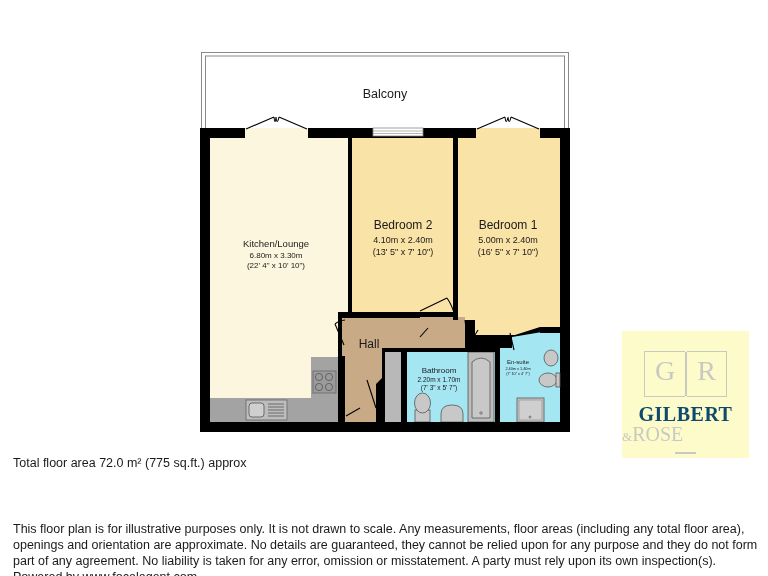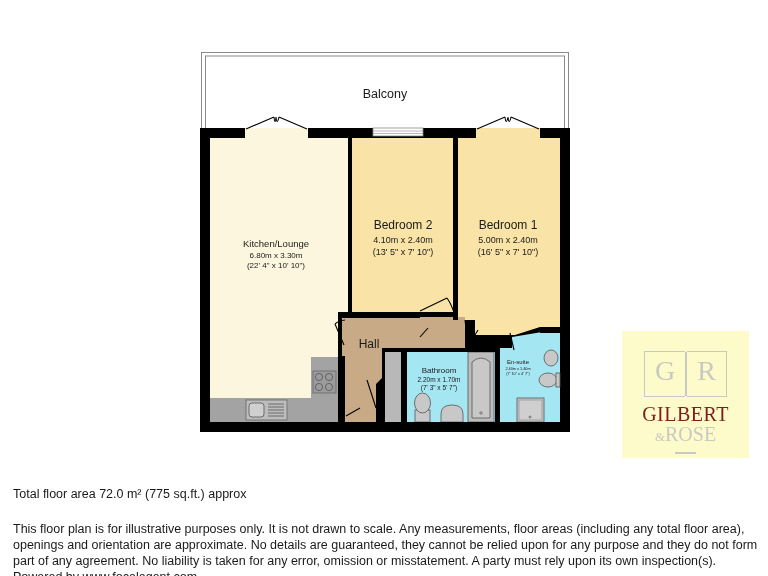--- a/index.html
+++ b/index.html
@@ -4,25 +4,25 @@
   <style>
     html, body { margin: 0; padding: 0; background: #ffffff; }
     body { width: 768px; height: 576px; position: relative; overflow: hidden; font-family: "Liberation Sans", sans-serif; color: #1a1a1a; }
     #plan { position: absolute; left: 0; top: 0; width: 768px; height: 460px; }
     .room-label { font-family: "Liberation Sans", sans-serif; fill: #1a1a1a; text-anchor: middle; }
     #logo { position: absolute; left: 622px; top: 331px; width: 127px; height: 127px; background: #fdfbc9; }
     #logo .box { position: absolute; left: 22px; top: 20px; width: 83px; height: 46px; border: 1.5px solid #c9c9c4; box-sizing: border-box; }
     #logo .box .mid { position: absolute; left: 40px; top: -4px; width: 2px; height: 52px; background: #fdfbc9; }
     #logo .box .bar { position: absolute; left: 40px; top: 0px; width: 1.5px; height: 44px; background: #c9c9c4; }
     #logo .letters { position: absolute; left: 22px; top: 24px; width: 83px; display: flex; justify-content: space-around; font-family: "Liberation Serif", serif; font-size: 28px; color: #c9c9c4; }
-    #logo .name1 { position: absolute; left: 0; top: 72px; width: 127px; text-align: center; font-family: "Liberation Serif", serif; font-size: 20px; color: #7f1d1d; letter-spacing: 0.5px; }
-    #logo .name2 { position: absolute; left: 0; top: 92px; width: 127px; text-align: center; font-family: "Liberation Serif", serif; font-size: 20px; color: #c9c9c4; }
+    #logo .name1 { position: absolute; left: 0; top: 72px; width: 127px; text-align: center; font-family: "Liberation Serif", serif; font-size: 20px; color: #0c4a6e; letter-spacing: 0.5px; font-weight: bold; }
+    #logo .name2 { position: absolute; left: 0; top: 92px; width: 127px; text-align: left; font-family: "Liberation Serif", serif; font-size: 20px; color: #c9c9c4; }
     #logo .name2 .amp { font-size: 13px; }
     #logo .dash { position: absolute; left: 53px; top: 121px; width: 21px; height: 2px; background: #c9c9c4; }
-    #total { position: absolute; left: 13px; top: 487px; font-size: 12.5px; }
+    #total { position: absolute; left: 13px; top: 456px; font-size: 12.5px; }
     #disclaimer { position: absolute; left: 13px; top: 489px; width: 750px; font-size: 12.5px; line-height: 16px; margin-top: 32px; }
   </style>
 </head>
 <body>
 
 <svg id="plan" viewBox="0 0 768 460" xmlns="http://www.w3.org/2000/svg">
 
   <g>
     <rect x="201.5" y="52.5" width="367" height="80" fill="#ffffff" stroke="#8a8a8a" stroke-width="1"></rect>
     <rect x="205.5" y="56" width="359" height="76" fill="none" stroke="#8a8a8a" stroke-width="1"></rect>

